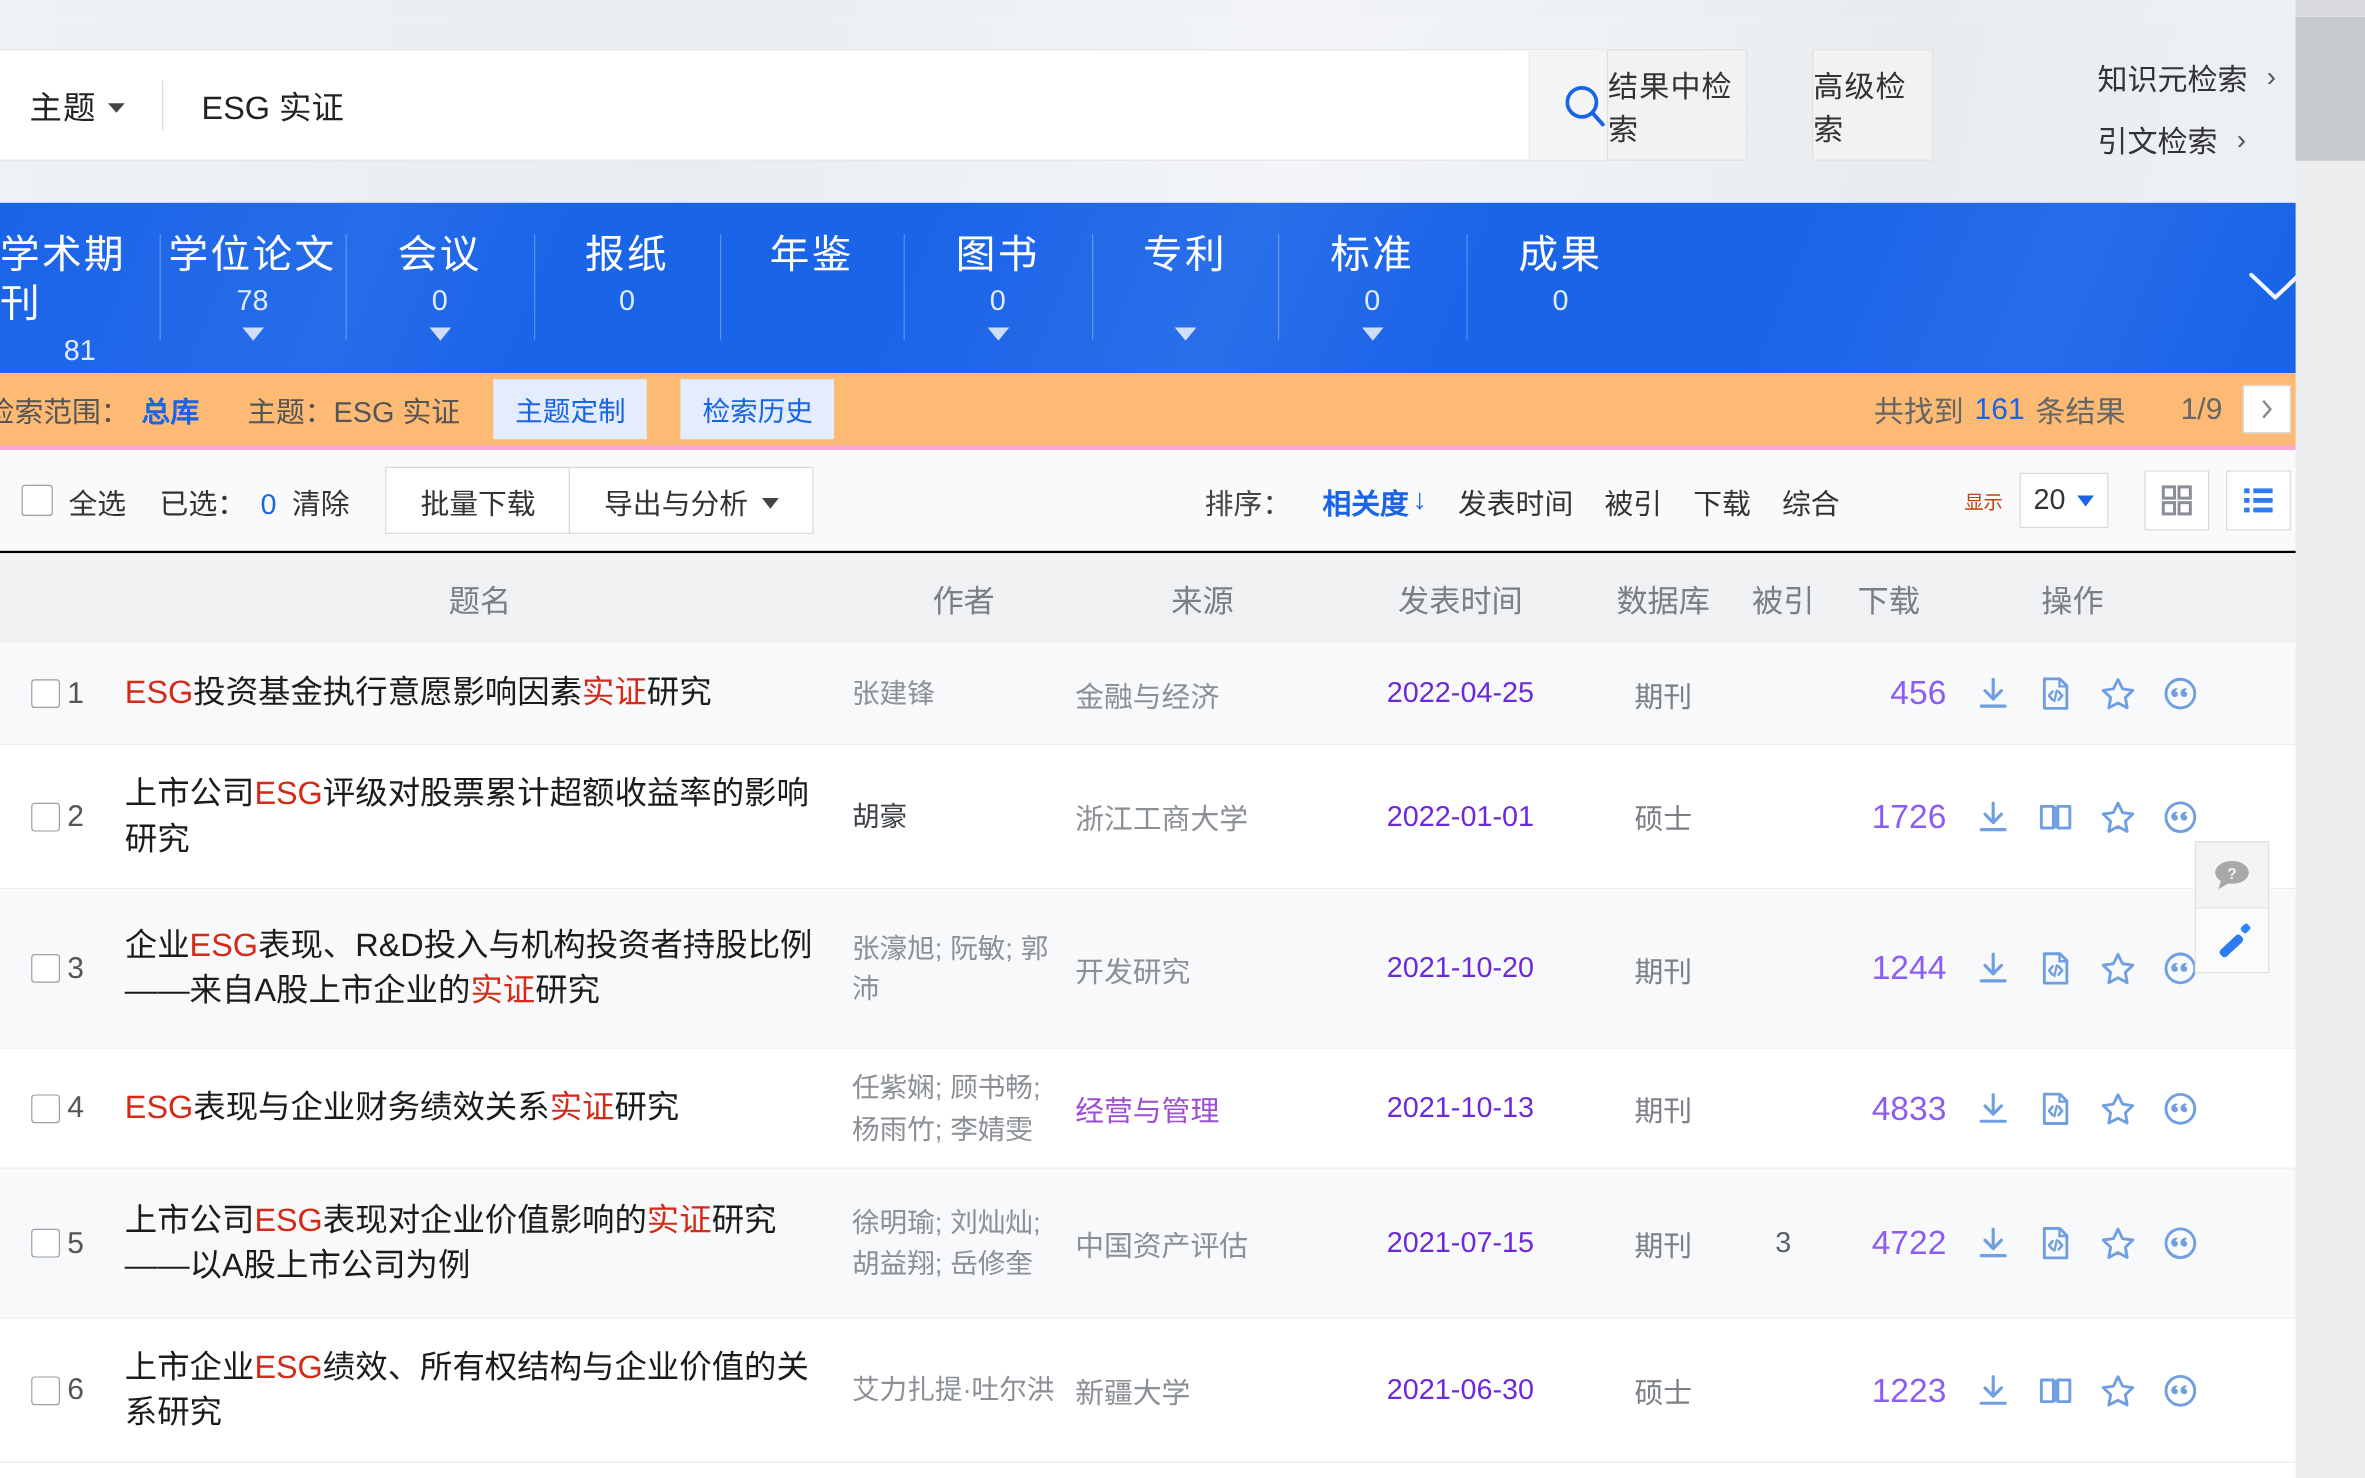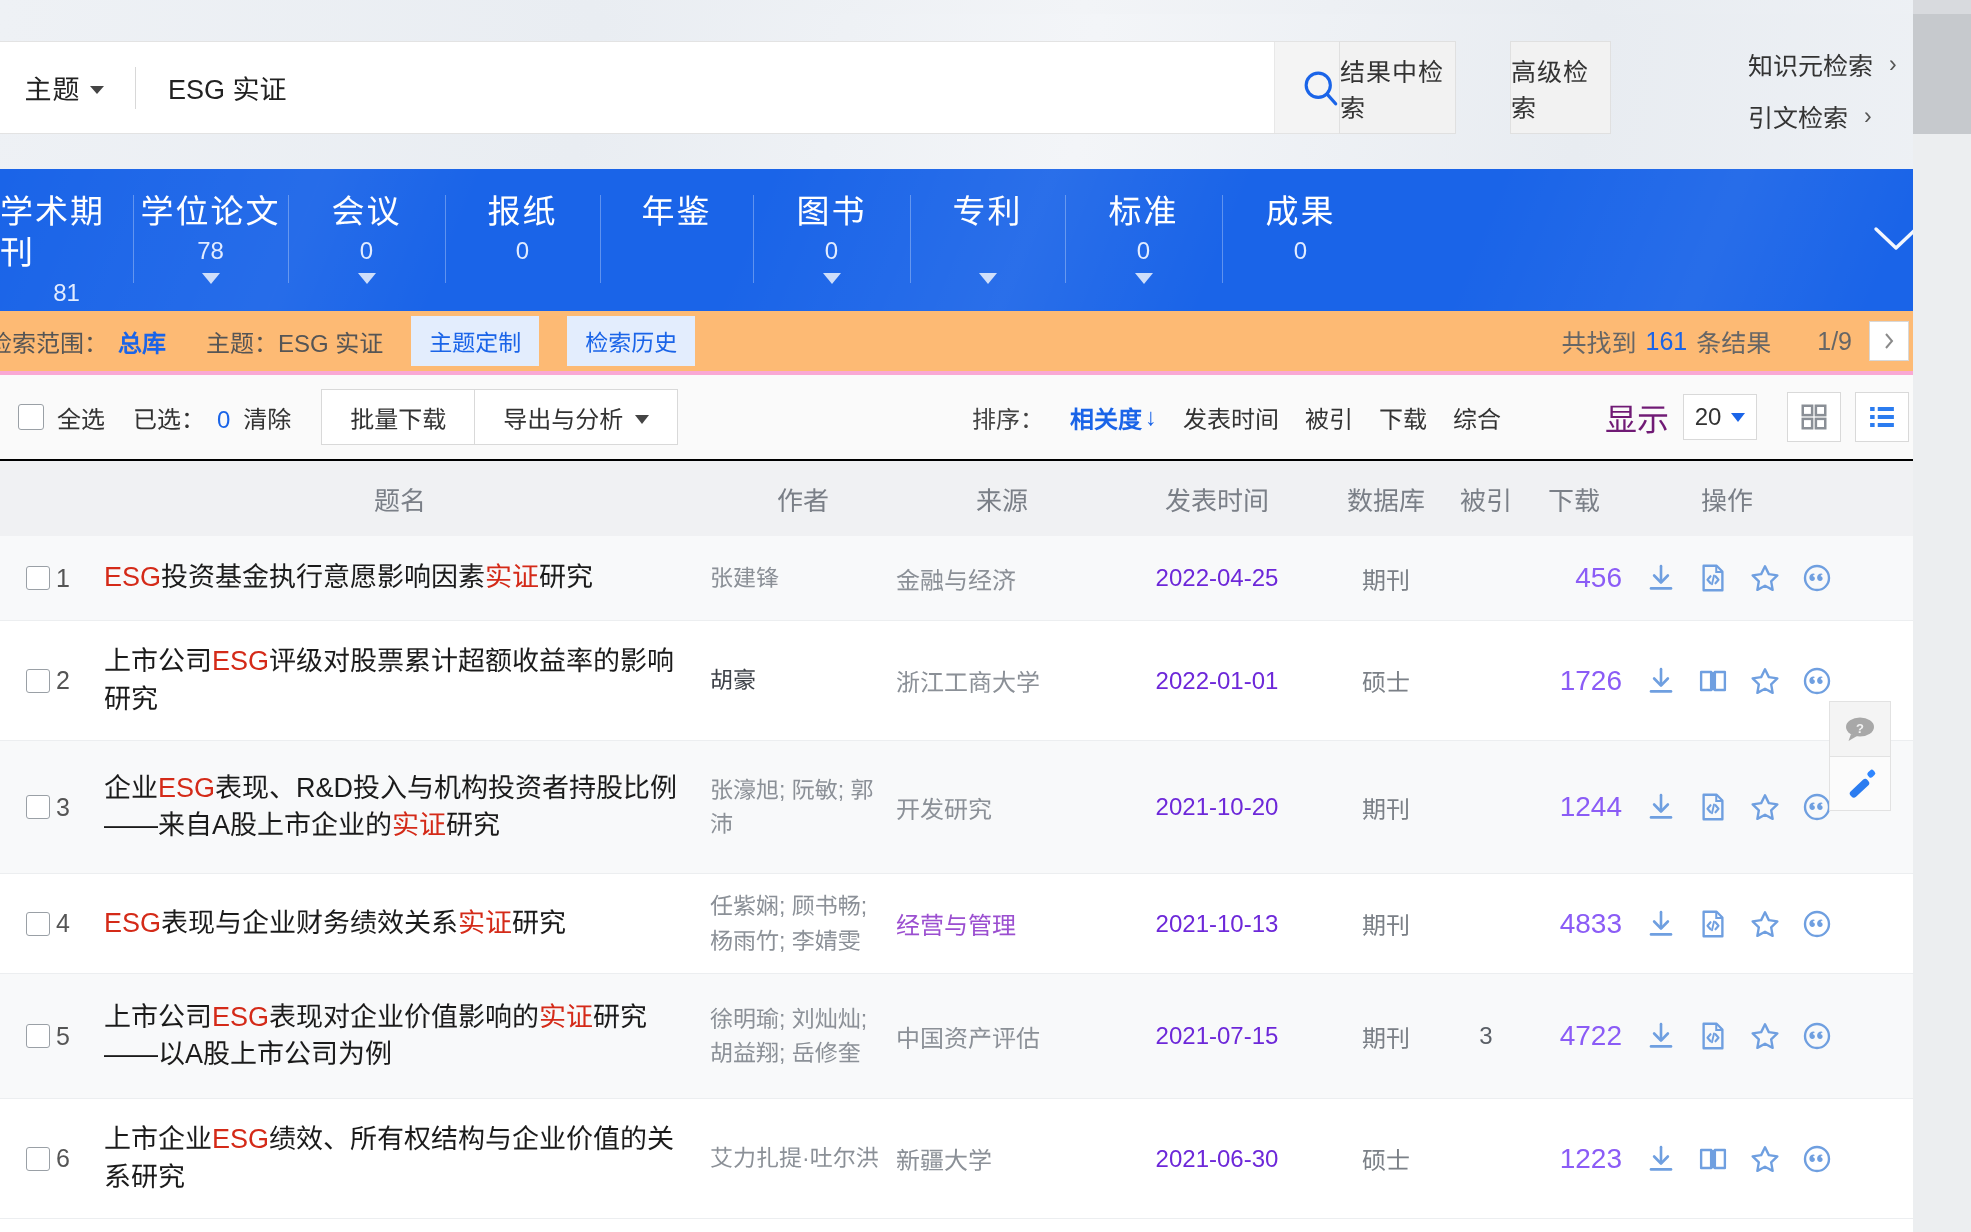--- a/index.html
+++ b/index.html
@@ -139,21 +139,21 @@
     margin-left:30px; height:56px; padding:0 28px; background:#fff; border:1px solid #d9d9d9;
     display:flex; align-items:center; gap:12px; font-size:24px; color:#333; cursor:pointer;
   }
   .tb-btn.join { margin-left:-1px; }
   .sortwrap { margin-left:auto; display:flex; align-items:flex-end; }
   .sort-lbl { font-size:24px; color:#444; }
   .sort-item { font-size:24px; color:#333; margin-left:26px; cursor:pointer; display:flex; align-items:center; }
   .sort-item.active { color:#1a64e8; font-weight:bold; }
   .sort-arrow { margin-left:3px; color:#1a64e8; font-size:24px; }
   .showwrap { margin-left:104px; display:flex; align-items:center; gap:14px; }
-  .show-lbl { font-size:32px; color:#701a75; }
+  .show-lbl { font-size:16px; color:#c2410c; }
   .show-select {
     width:74px;height:46px; border:1px solid #d9d9d9; background:#fff; display:flex;
     align-items:center; justify-content:center; gap:10px; font-size:24px; color:#333; cursor:pointer;
   }
   .show-select .cd { width:0;height:0;border-left:7px solid transparent;border-right:7px solid transparent;border-top:9px solid #1a64e8; }
   .viewbtn {
     width:54px;height:50px;border:1px solid #d9d9d9;background:#fff;display:flex;
     align-items:center;justify-content:center;cursor:pointer;
   }
   .viewbtn.first { margin-left:30px; }

